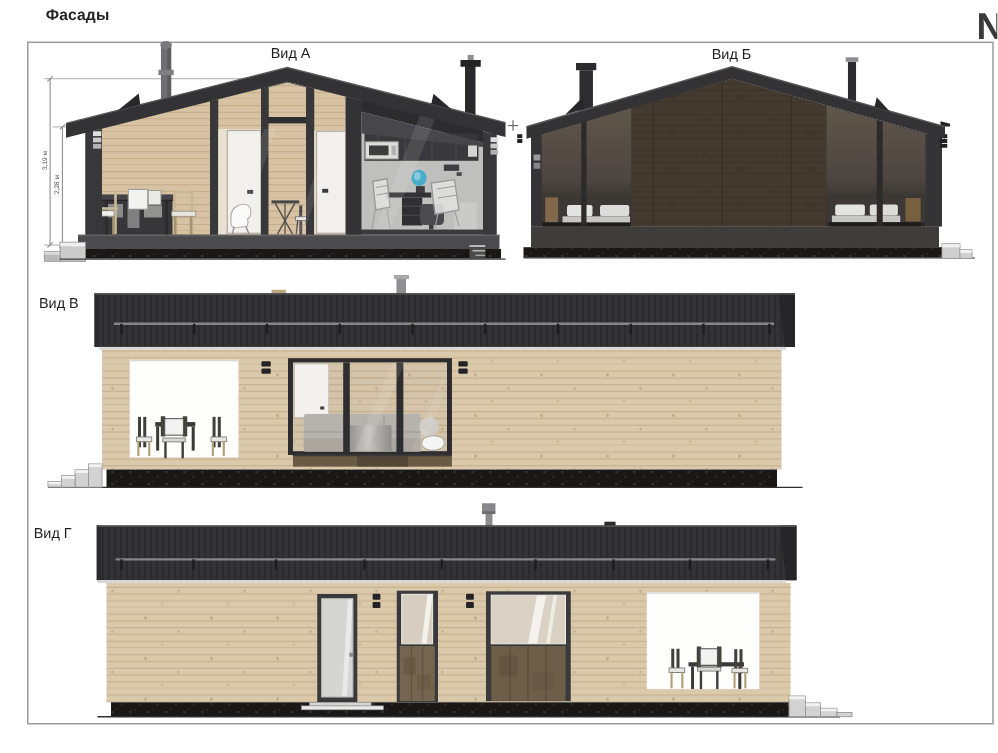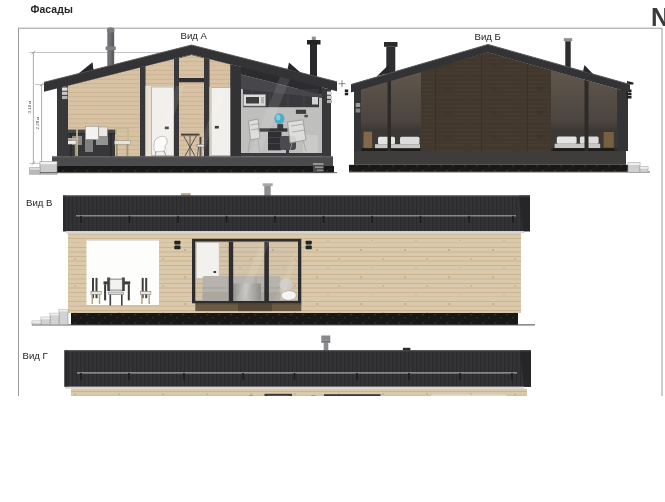--- a/index.html
+++ b/index.html
@@ -1,16 +1,16 @@
 <!DOCTYPE html>
 <html><head>
 <meta charset="utf-8">
 <style>
   html,body{margin:0;padding:0;background:#ffffff;}
-  .sheet{position:relative;width:665px;height:396px;background:#ffffff;overflow:hidden;
+  .sheet{position:relative;width:665px;height:502px;background:#ffffff;overflow:hidden;
          font-family:"Liberation Sans", sans-serif;}
   svg{display:block;}
 </style>
 </head>
 <body>
 <div class="sheet">
 <svg width="665" height="502" viewBox="0 0 665 502">
 <defs>
   <pattern id="woodL" width="44" height="27" patternUnits="userSpaceOnUse">
     <rect width="44" height="27" fill="#dbc9ac"></rect>

